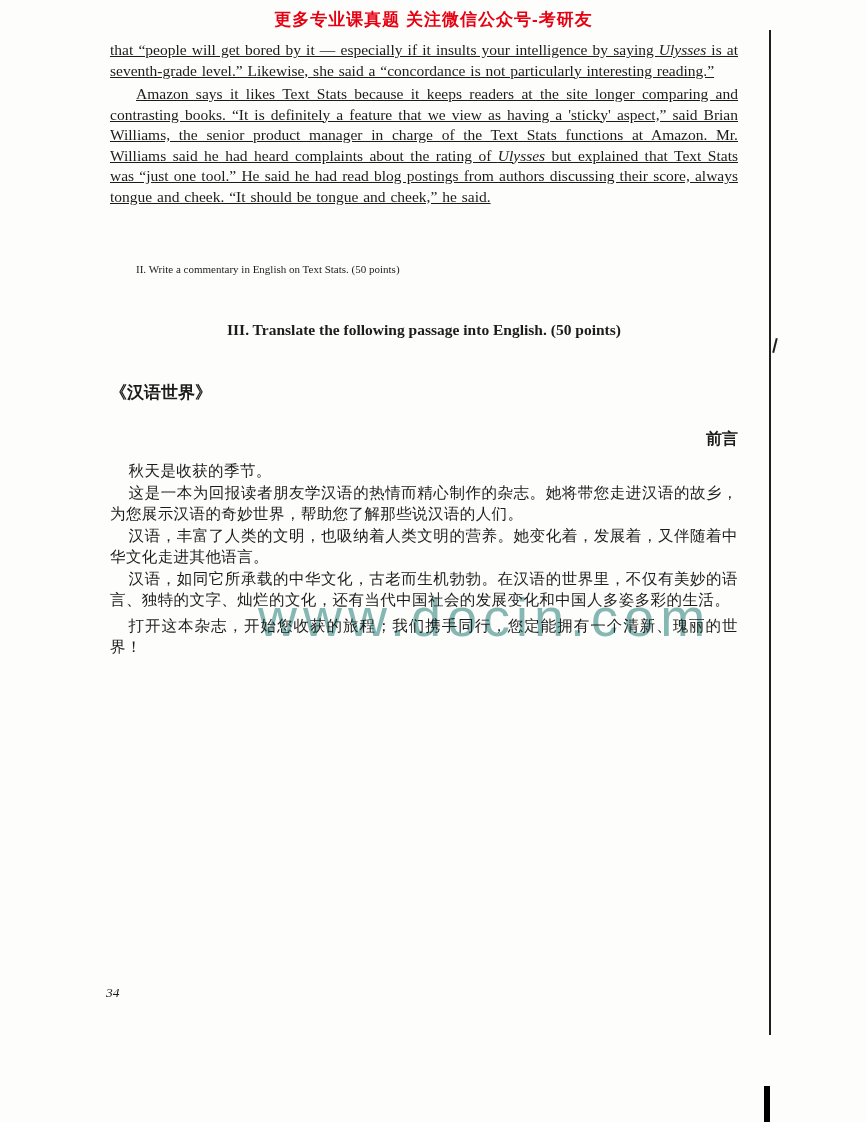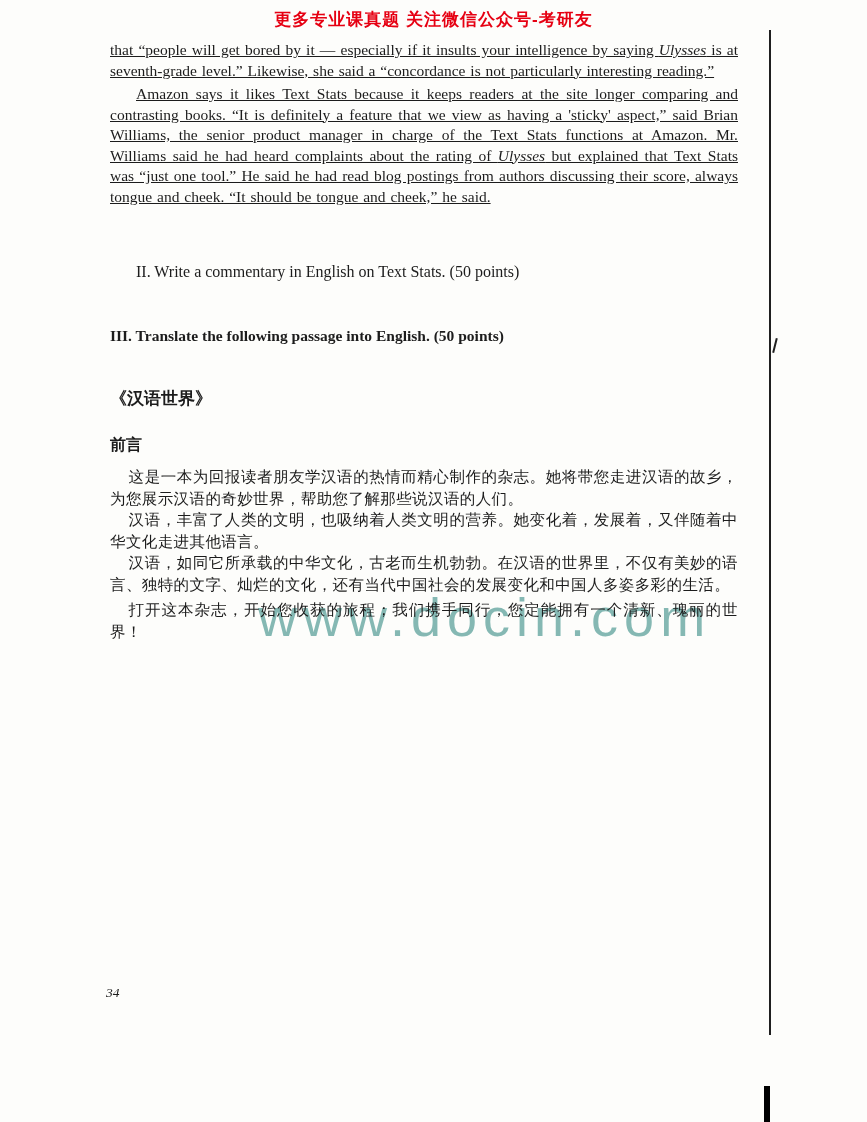--- a/index.html
+++ b/index.html
@@ -28,24 +28,24 @@
     z-index:2;
   }
   .eng {
     font-size:15.5px; line-height:20.5px;
     text-align:justify;
     word-spacing:1px;
     text-decoration:underline;
   }
   .eng i { font-style:italic; }
   .para2 { text-indent:26px; margin-top:3px; }
-  .sec2 { margin-top:56px; text-indent:26px; font-size:16px; }
-  .sec3 { margin-top:46px; font-weight:bold; font-size:15.5px; }
+  .sec2 { margin-top:56px; text-indent:26px; font-size:11px; }
+  .sec3 { margin-top:46px; font-weight:bold; font-size:15.5px;text-align:center; }
   .cn-title { margin-top:42px; font-weight:bold; font-size:17px; }
-  .cn-sub   { margin-top:25px; text-align:left; font-weight:bold; font-size:16px; }
+  .cn-sub   { margin-top:25px; text-align:right; font-weight:bold; font-size:16px; }
   .cn-paras { margin-top:10px; }
   .cn {
     font-size:15.5px; line-height:21.5px;
     text-indent:1.2em;
     text-align:justify;
     letter-spacing:0.4px;
   }
   .cn.gap { margin-top:4px; }
   .watermark {
     position:absolute; left:258px; top:586px;
@@ -95,20 +95,21 @@
 
     <p class="sec2">II. Write a commentary in English on Text Stats. (50 points)</p>
 
     <p class="sec3">III. Translate the following passage into English. (50 points)</p>
 
     <h3 class="cn-title">《汉语世界》</h3>
 
     <h4 class="cn-sub">前言</h4>
 
     <div class="cn-paras">
+      <p class="cn">秋天是收获的季节。</p>
       <p class="cn">这是一本为回报读者朋友学汉语的热情而精心制作的杂志。她将带您走进汉语的故乡，为您展示汉语的奇妙世界，帮助您了解那些说汉语的人们。</p>
       <p class="cn">汉语，丰富了人类的文明，也吸纳着人类文明的营养。她变化着，发展着，又伴随着中华文化走进其他语言。</p>
       <p class="cn">汉语，如同它所承载的中华文化，古老而生机勃勃。在汉语的世界里，不仅有美妙的语言、独特的文字、灿烂的文化，还有当代中国社会的发展变化和中国人多姿多彩的生活。</p>
       <p class="cn gap">打开这本杂志，开始您收获的旅程；我们携手同行，您定能拥有一个清新、瑰丽的世界！</p>
     </div>
 
   </div>
 
   <div class="page-number">34</div>
 

